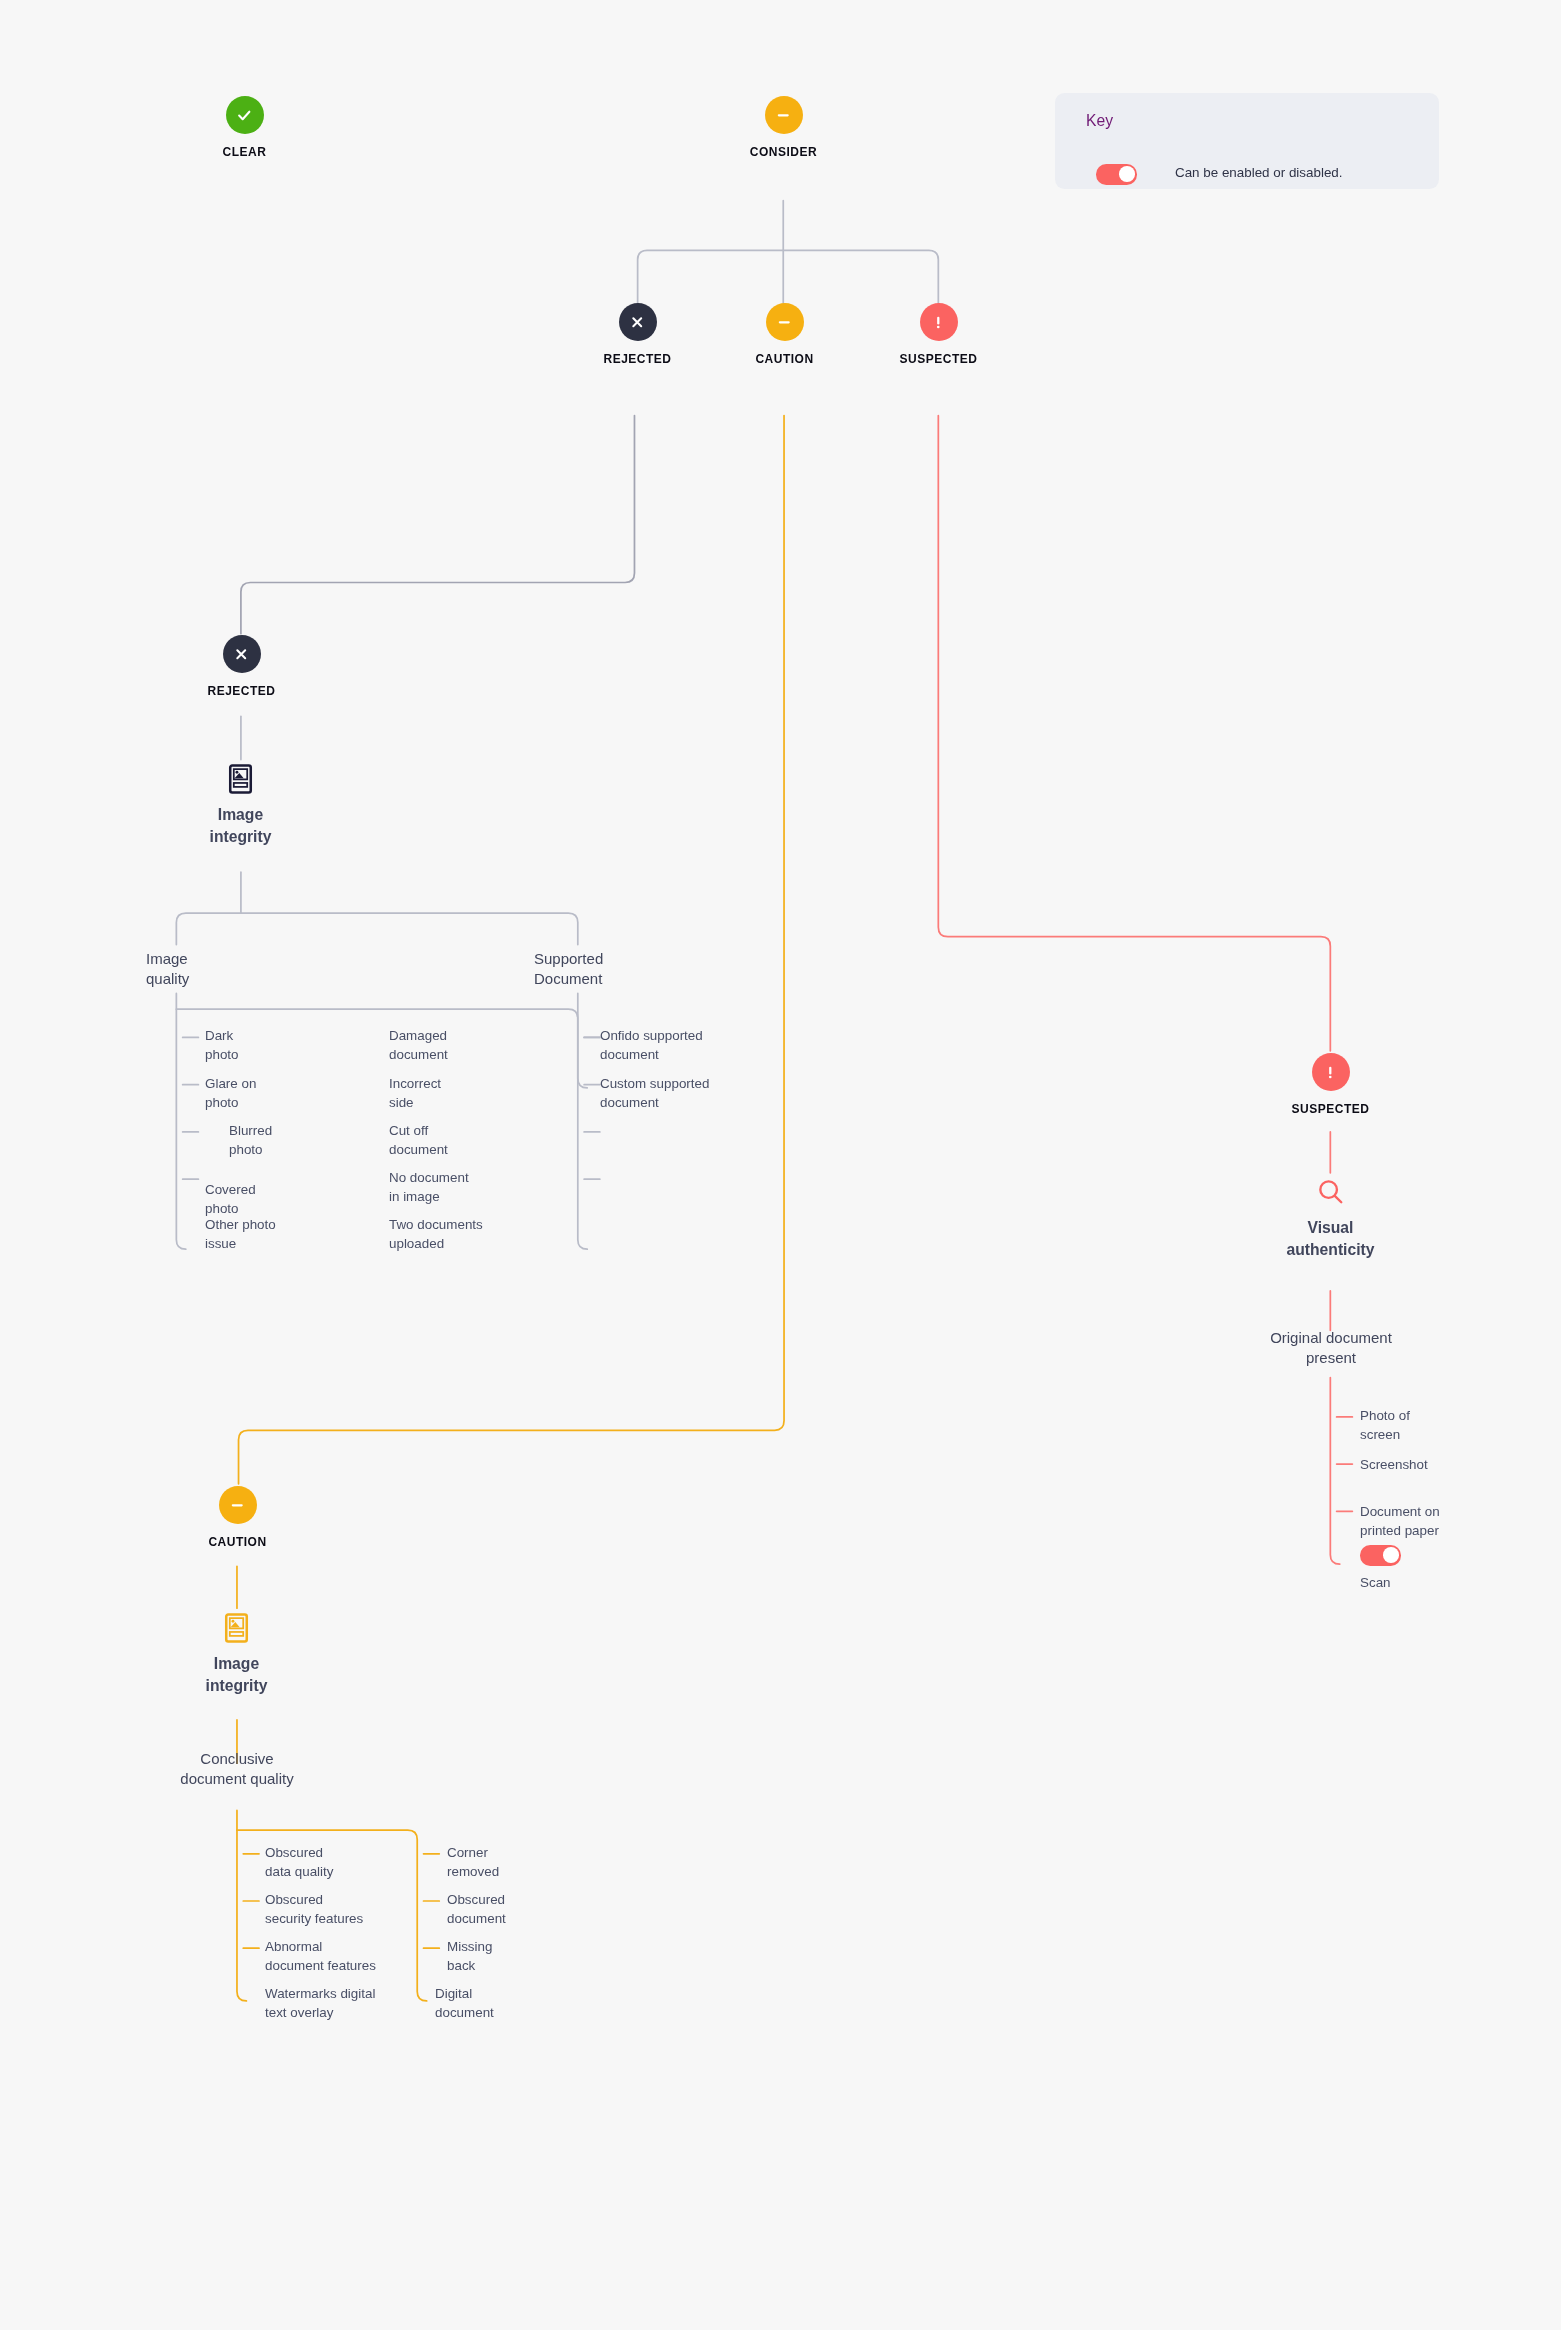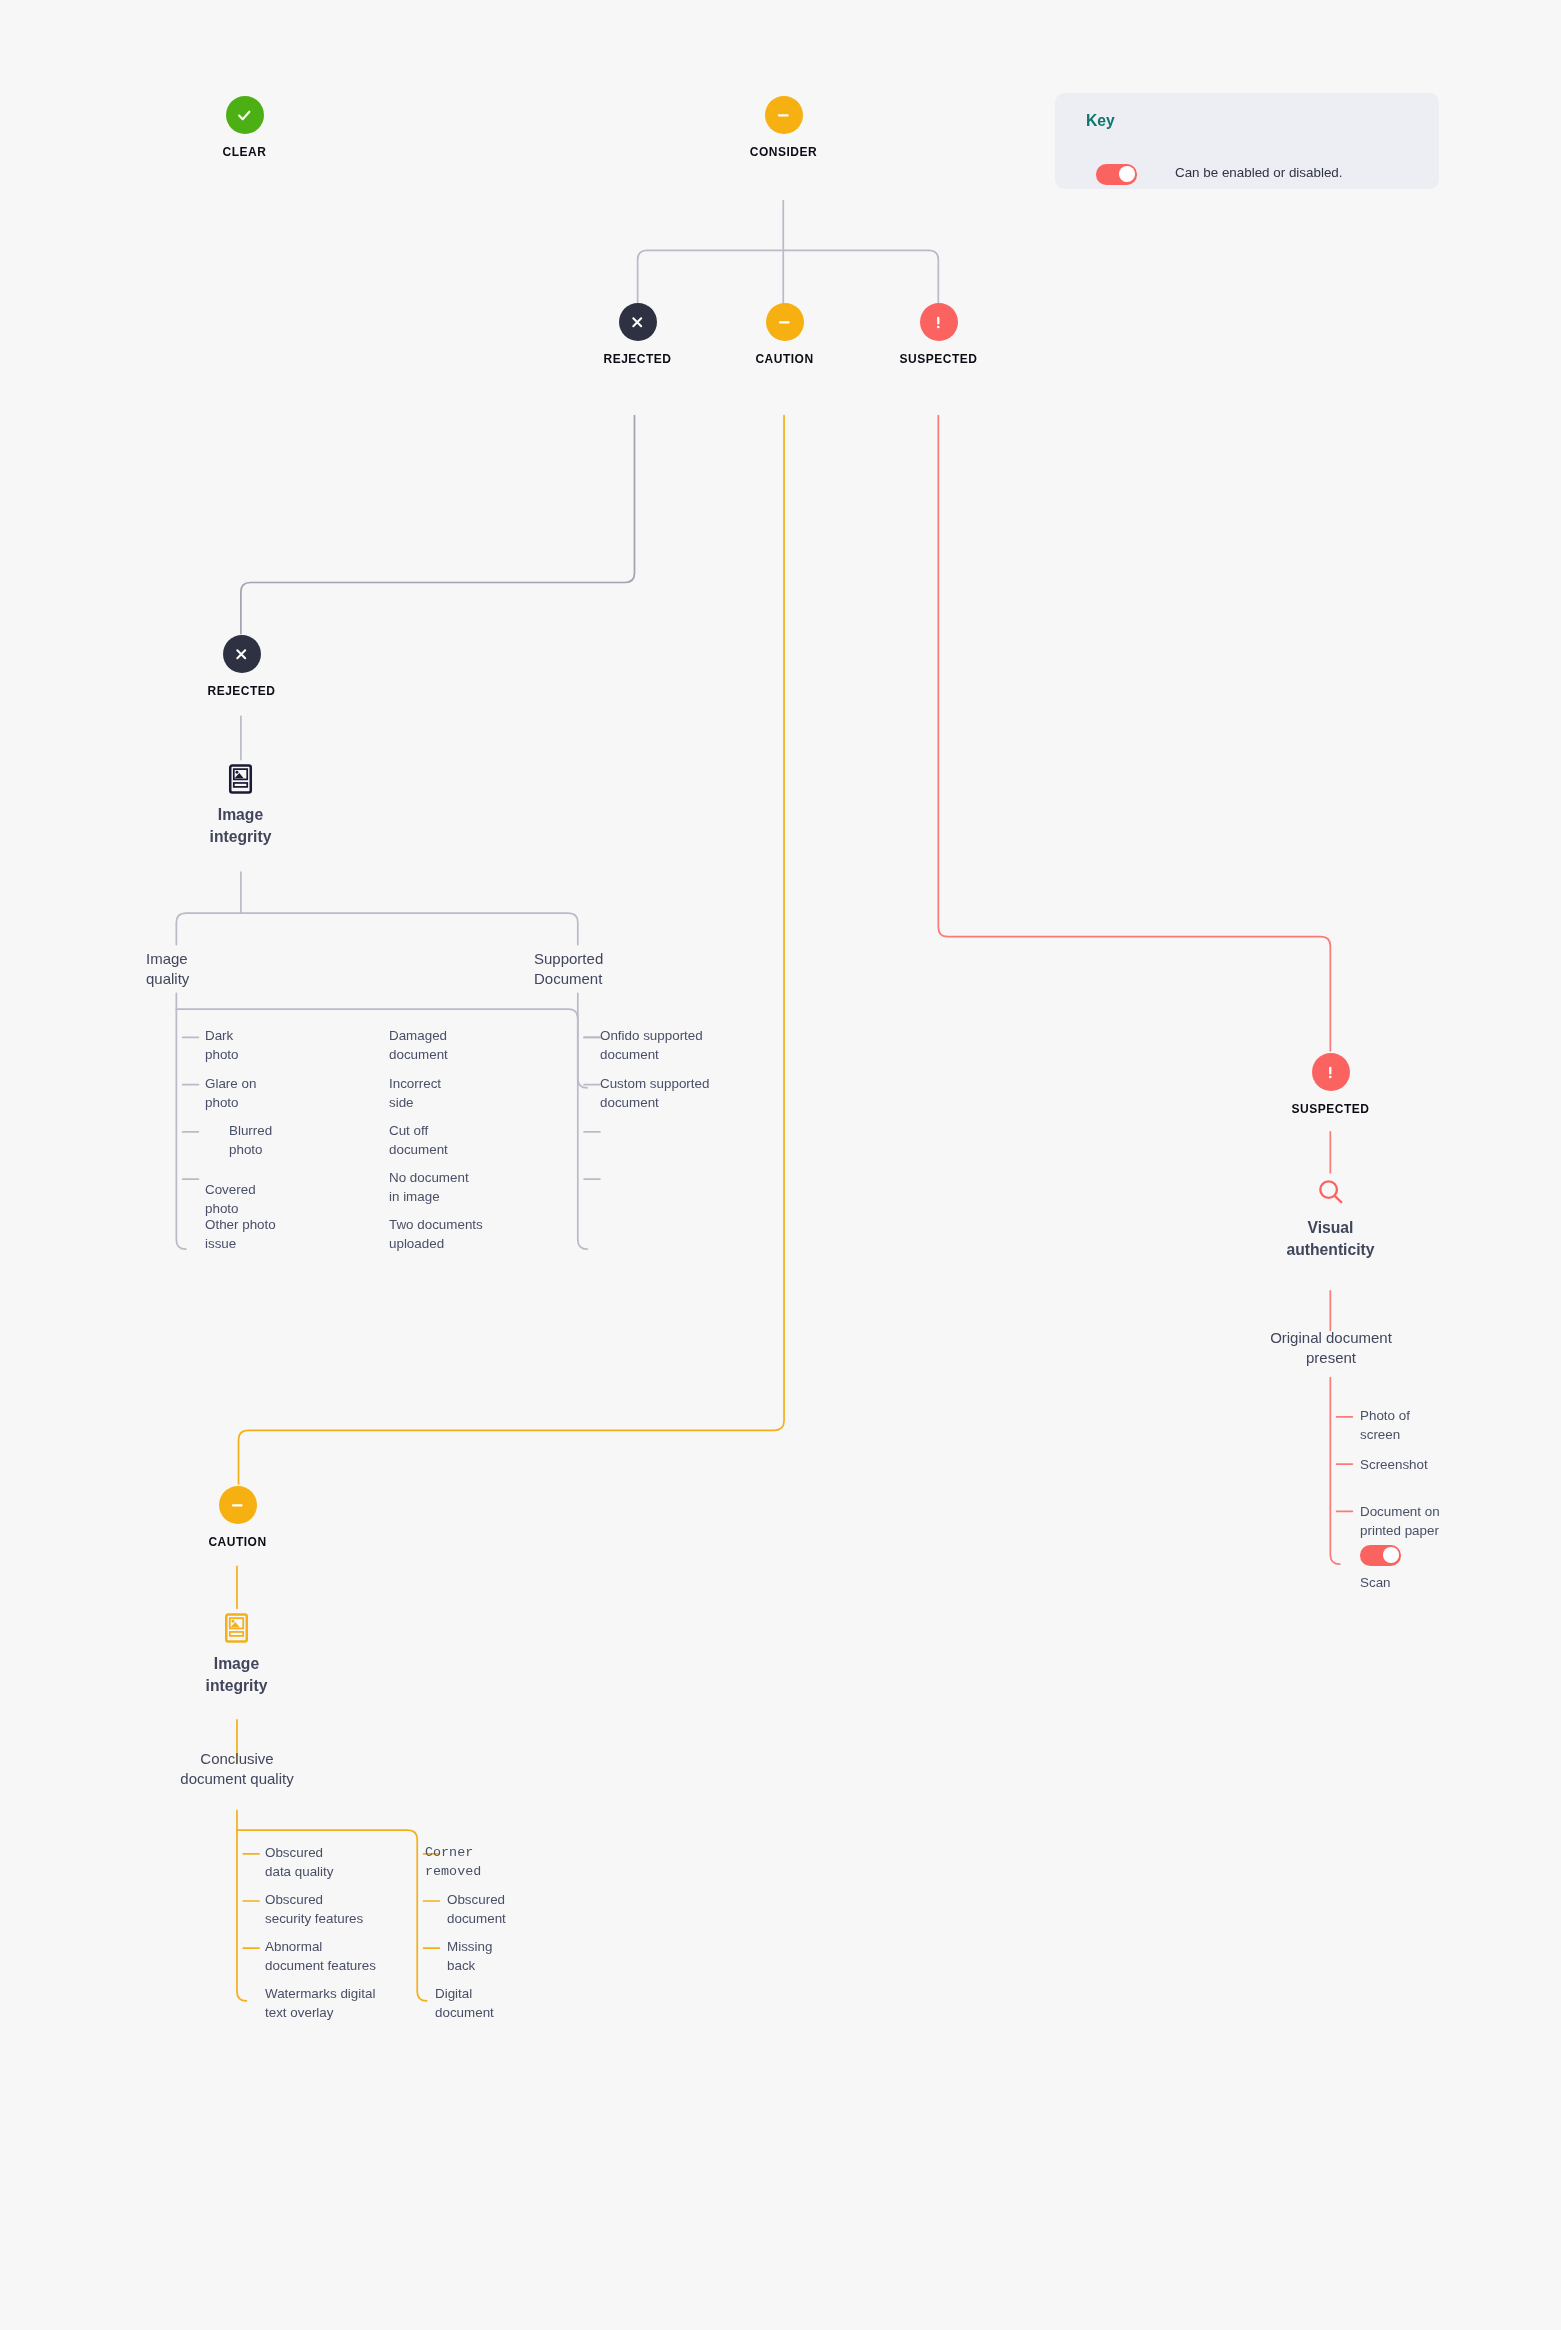--- a/index.html
+++ b/index.html
@@ -124,22 +124,22 @@
     width: 384px;
     height: 96px;
     background: #eceef3;
     border-radius: 9.4px;
   }
   .key-title {
     position: absolute;
     left: 28px;
     top: 15.7px;
     font-size: 15.7px;
-    font-weight: 700;
-    color: #0f766e;
+    font-weight: 400;
+    color: #701a75;
   }
   .key-toggle { left: 1096px; top: 164px; }
   .key-caption {
     position: absolute;
     left: 1175px;
     top: 165px;
     font-size: 13.4px;
     color: #2f3347;
   }
 </style>
@@ -385,21 +385,21 @@
   </div>
   <div class="leaf" style="left:265px; top:1938px; width:189px;">
     <div>Abnormal</div>
     <div>document features</div>
   </div>
   <div class="leaf" style="left:265px; top:1985px; width:189px;">
     <div>Watermarks digital</div>
     <div>text overlay</div>
   </div>
 
-  <div class="leaf" style="left:425px; top:1844px; width:181px;font-family:Liberation Mono, monospace;">
+  <div class="leaf" style="left:447px; top:1844px; width:181px;">
     <div>Corner</div>
     <div>removed</div>
   </div>
   <div class="leaf" style="left:447px; top:1891px; width:181px;">
     <div>Obscured</div>
     <div>document</div>
   </div>
   <div class="leaf" style="left:447px; top:1938px; width:181px;">
     <div>Missing</div>
     <div>back</div>

